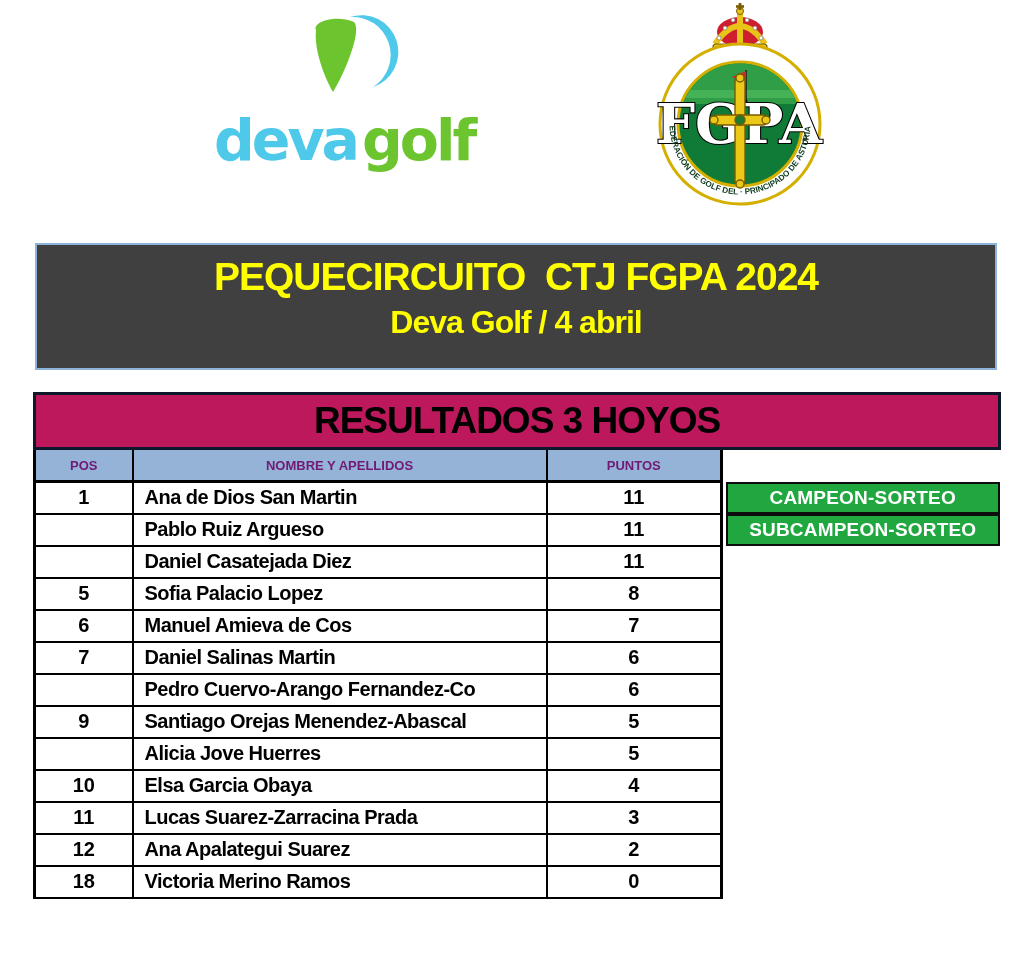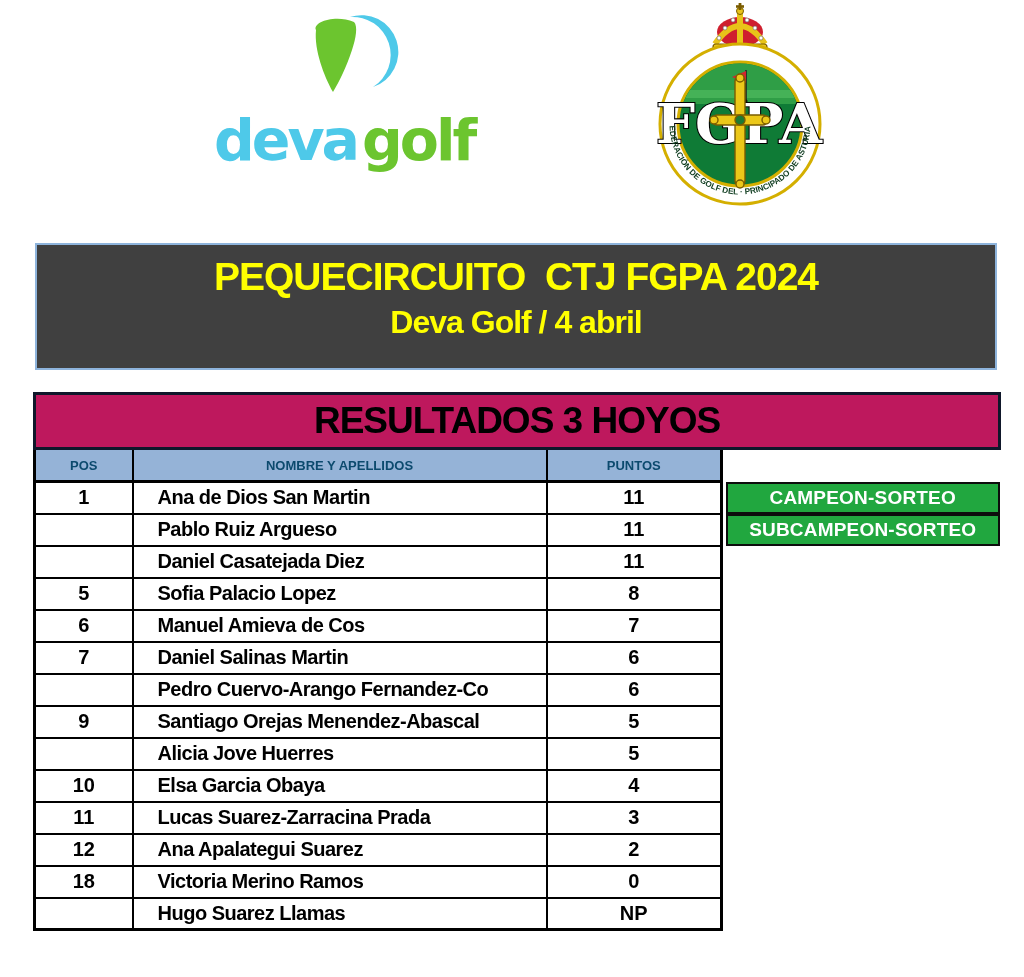--- a/index.html
+++ b/index.html
@@ -33,31 +33,31 @@
   }
   table.results td { box-sizing:border-box; overflow:hidden; }
   .title-cell {
     background:#be185d; border:3px solid #0f172a; height:55px;
     text-align:center; font-size:37px; font-weight:bold; color:#000;
     letter-spacing:-1px;
   }
   .hdr {
     background:#95b3d7; border:2px solid #000; border-top-width:3px;
     border-bottom-width:3px; height:33px; text-align:center;
-    font-size:13px; font-weight:bold; color:#0c4a6e;
+    font-size:13px; font-weight:bold; color:#701a75;
   }
   .hdr.first { border-left-width:3px; }
   .hdr.last  { border-right-width:3px; }
   .noborder  { border:none; background:transparent; padding:0; }
   .c {
     border:2px solid #000; height:32px; font-size:20px; font-weight:bold;
     color:#000; vertical-align:middle;
   }
   .c.pos  { text-align:center; border-left-width:3px; }
-  .c.name { text-align:left; padding-left:24px; letter-spacing:-0.5px;margin-top:32px; }
+  .c.name { text-align:left; padding-left:11px; letter-spacing:-0.5px;margin-top:32px; }
   .c.pts  { text-align:center; border-right-width:3px; }
   tr.last .c { border-bottom-width:3px; }
   .badge-cell { border:none; padding:0; vertical-align:middle; }
   .badge {
     margin-left:3px; height:32px; box-sizing:border-box;
     background:#21a73f; border:2px solid #0d0d0d; color:#fff;
     display:flex; align-items:center; justify-content:center;
     font-size:19px; font-weight:bold; letter-spacing:0.2px;
   }
 </style>
@@ -234,22 +234,16 @@
       <td class="c name">Ana Apalategui Suarez</td>
       <td class="c pts">2</td>
       <td class="noborder"></td>
     </tr>
     <tr>
       <td class="c pos">18</td>
       <td class="c name">Victoria Merino Ramos</td>
       <td class="c pts">0</td>
       <td class="noborder"></td>
     </tr>
-    <tr class="last">
-      <td class="c pos"></td>
-      <td class="c name">Hugo Suarez Llamas</td>
-      <td class="c pts">NP</td>
-      <td class="noborder"></td>
-    </tr>
   </tbody>
     </table>
 
 </div>
 
 </body></html>

